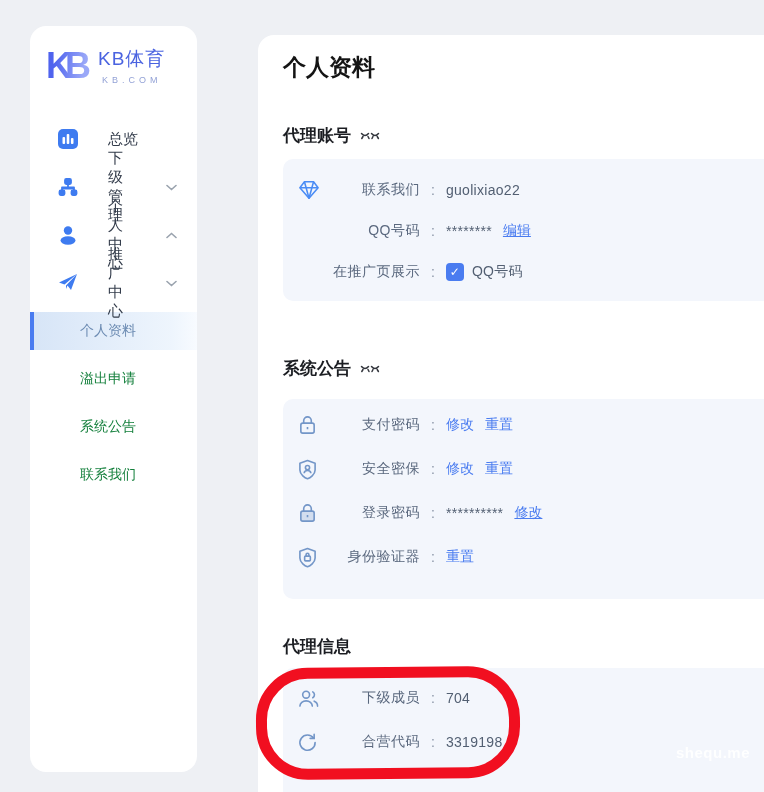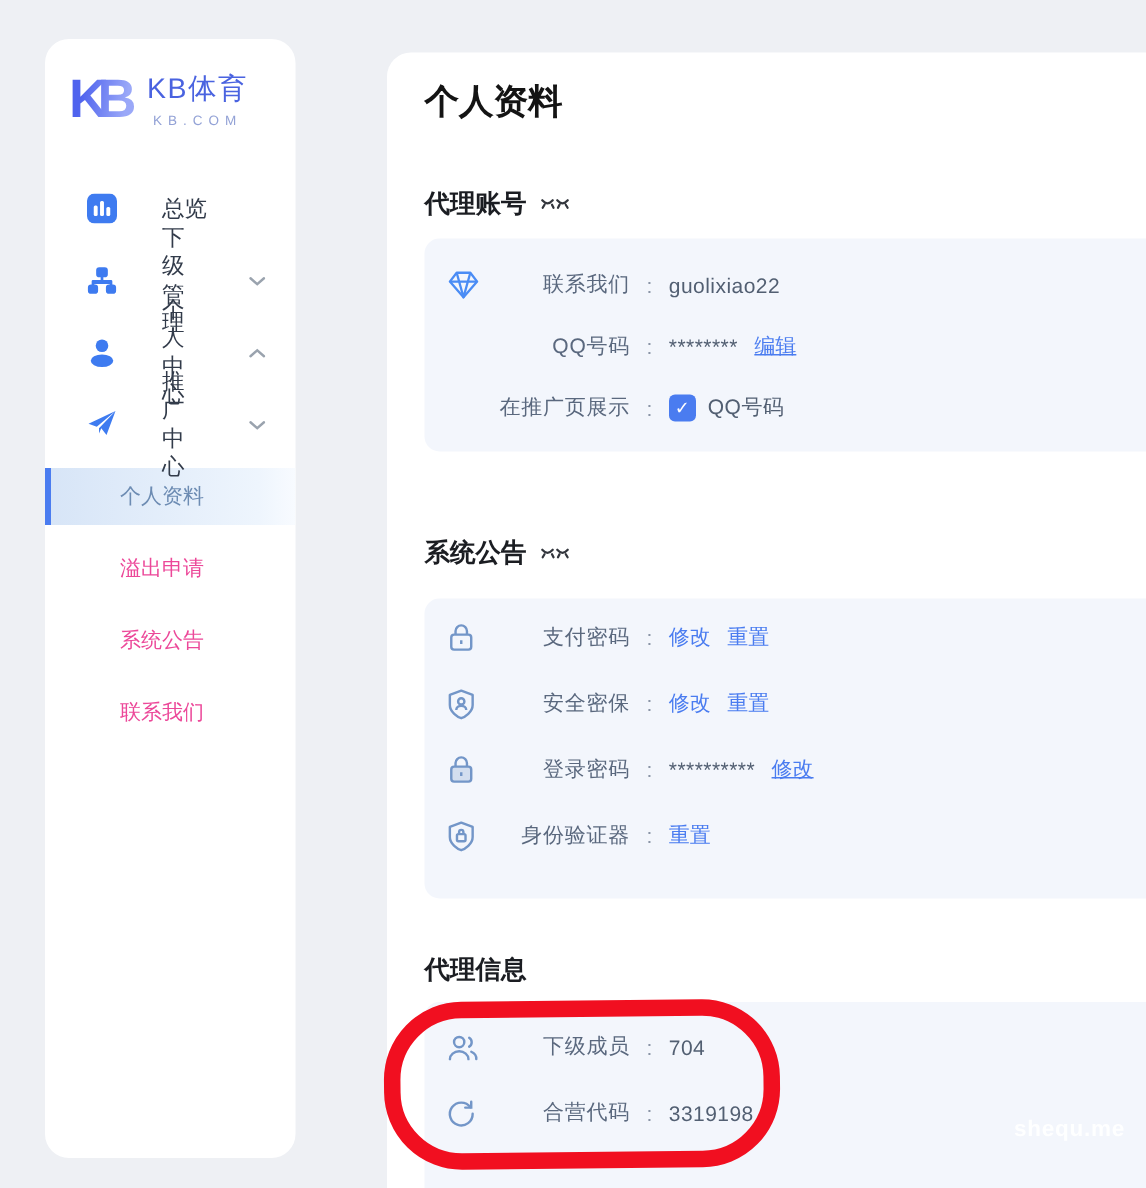--- a/index.html
+++ b/index.html
@@ -27,21 +27,21 @@
   .logo-sub { font-size:9px; color:#93a2d6; letter-spacing:4px; margin-top:3px;text-align:center; }
   .menu { margin-top:30px; }
   .menu-item {
     height:48px; display:flex; align-items:center; gap:30px;
     padding:0 20px 0 28px; font-size:15px; color:#323b4a; cursor:pointer;
   }
   .menu-item .mi-icon { width:20px; height:20px; flex:0 0 auto; display:flex; align-items:center; justify-content:center; }
   .menu-item .chev { margin-left:auto; display:flex; }
   .sub-item {
     height:48px; display:flex; align-items:center;
-    padding-left:50px; font-size:14px; color:#ec4899; cursor:pointer;
+    padding-left:50px; font-size:14px; color:#15803d; cursor:pointer;
   }
   .sub-item.active {
     height:38px; margin:5px 0;
     background:linear-gradient(90deg,#d7e5f7 0%,#eef5fd 85%,#f8fbff 100%);
     border-left:4px solid #4a7cf0; padding-left:46px; color:#6d8cb3;
   }
   
   .main {
     position:absolute; left:258px; top:35px; width:530px; height:780px;
     background:#fff; border-radius:16px; padding:16px 0 0 25px;

